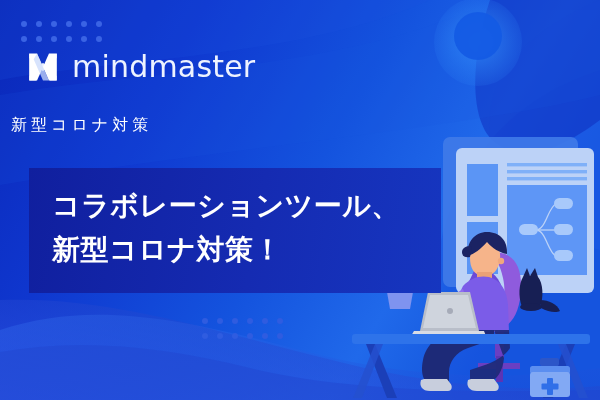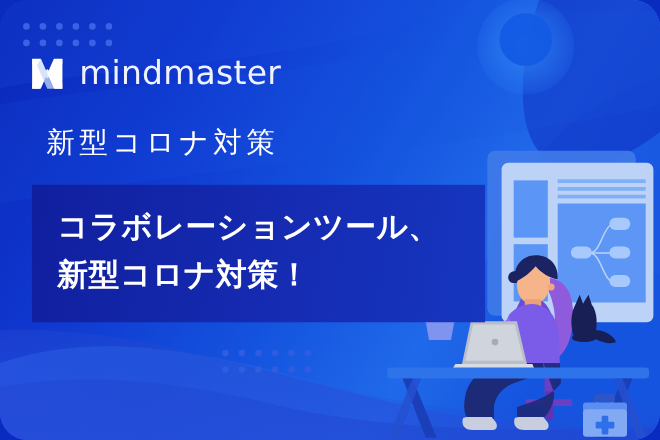--- a/index.html
+++ b/index.html
@@ -4,21 +4,20 @@
 <style>
   html,body{margin:0;padding:0;}
   body{
     width:600px;height:400px;overflow:hidden;
     font-family:"Liberation Sans","DejaVu Sans",sans-serif;
     background:#0a2bbf;
   }
   #banner{
     position:relative;width:600px;height:400px;overflow:hidden;
     background:linear-gradient(110deg,#0a27b8 0%,#0f37cf 28%,#1453de 55%,#1f6ae8 78%,#1558e0 100%);
-    border-radius:25px;
   }
   .layer{position:absolute;inset:0;}
   svg.layer{display:block;}
 
   
   .dotgrid{position:absolute;display:grid;gap:9px;}
   .dotgrid span{display:block;width:6px;height:6px;border-radius:50%;}
   #dots-top{left:21px;top:21px;grid-template-columns:repeat(6,6px);grid-template-rows:repeat(2,6px);}
   #dots-top span{background:#3a63e4;}
   #dots-bottom{left:202px;top:318px;grid-template-columns:repeat(6,6px);grid-template-rows:repeat(2,6px);}
@@ -28,22 +27,22 @@
   #brand{position:absolute;left:26px;top:50px;display:flex;align-items:center;gap:12px;}
   #brand-mark{width:34px;height:34px;flex:none;}
   #brand-word{
     color:#eef3ff;font-size:30px;letter-spacing:.2px;
     font-weight:400;line-height:1;white-space:nowrap;
     font-family:"DejaVu Sans","Liberation Sans",sans-serif;
   }
 
   
   #eyebrow{
-    position:absolute;left:42px;top:117px;
-    color:#ffffff;font-size:26px;letter-spacing:4px;line-height:1;
+    position:absolute;left:11px;top:117px;
+    color:#ffffff;font-size:16px;letter-spacing:4px;line-height:1;
     white-space:nowrap;
     font-family:"DejaVu Sans","Liberation Sans",sans-serif;
   }
   #headline-box{
     position:absolute;left:29px;top:168px;width:412px;height:125px;
     background:linear-gradient(100deg,#101f9e 0%,#152bb2 55%,#1636c0 100%);
   }
   #headline{
     position:absolute;left:52px;top:184px;width:400px;
     color:#ffffff;font-size:28px;font-weight:700;line-height:44px;

